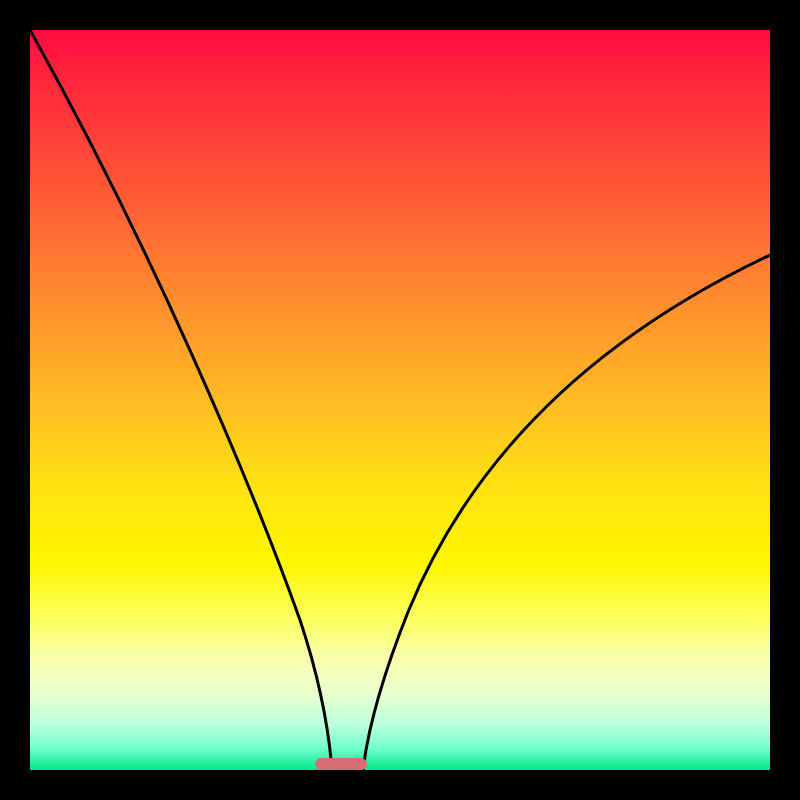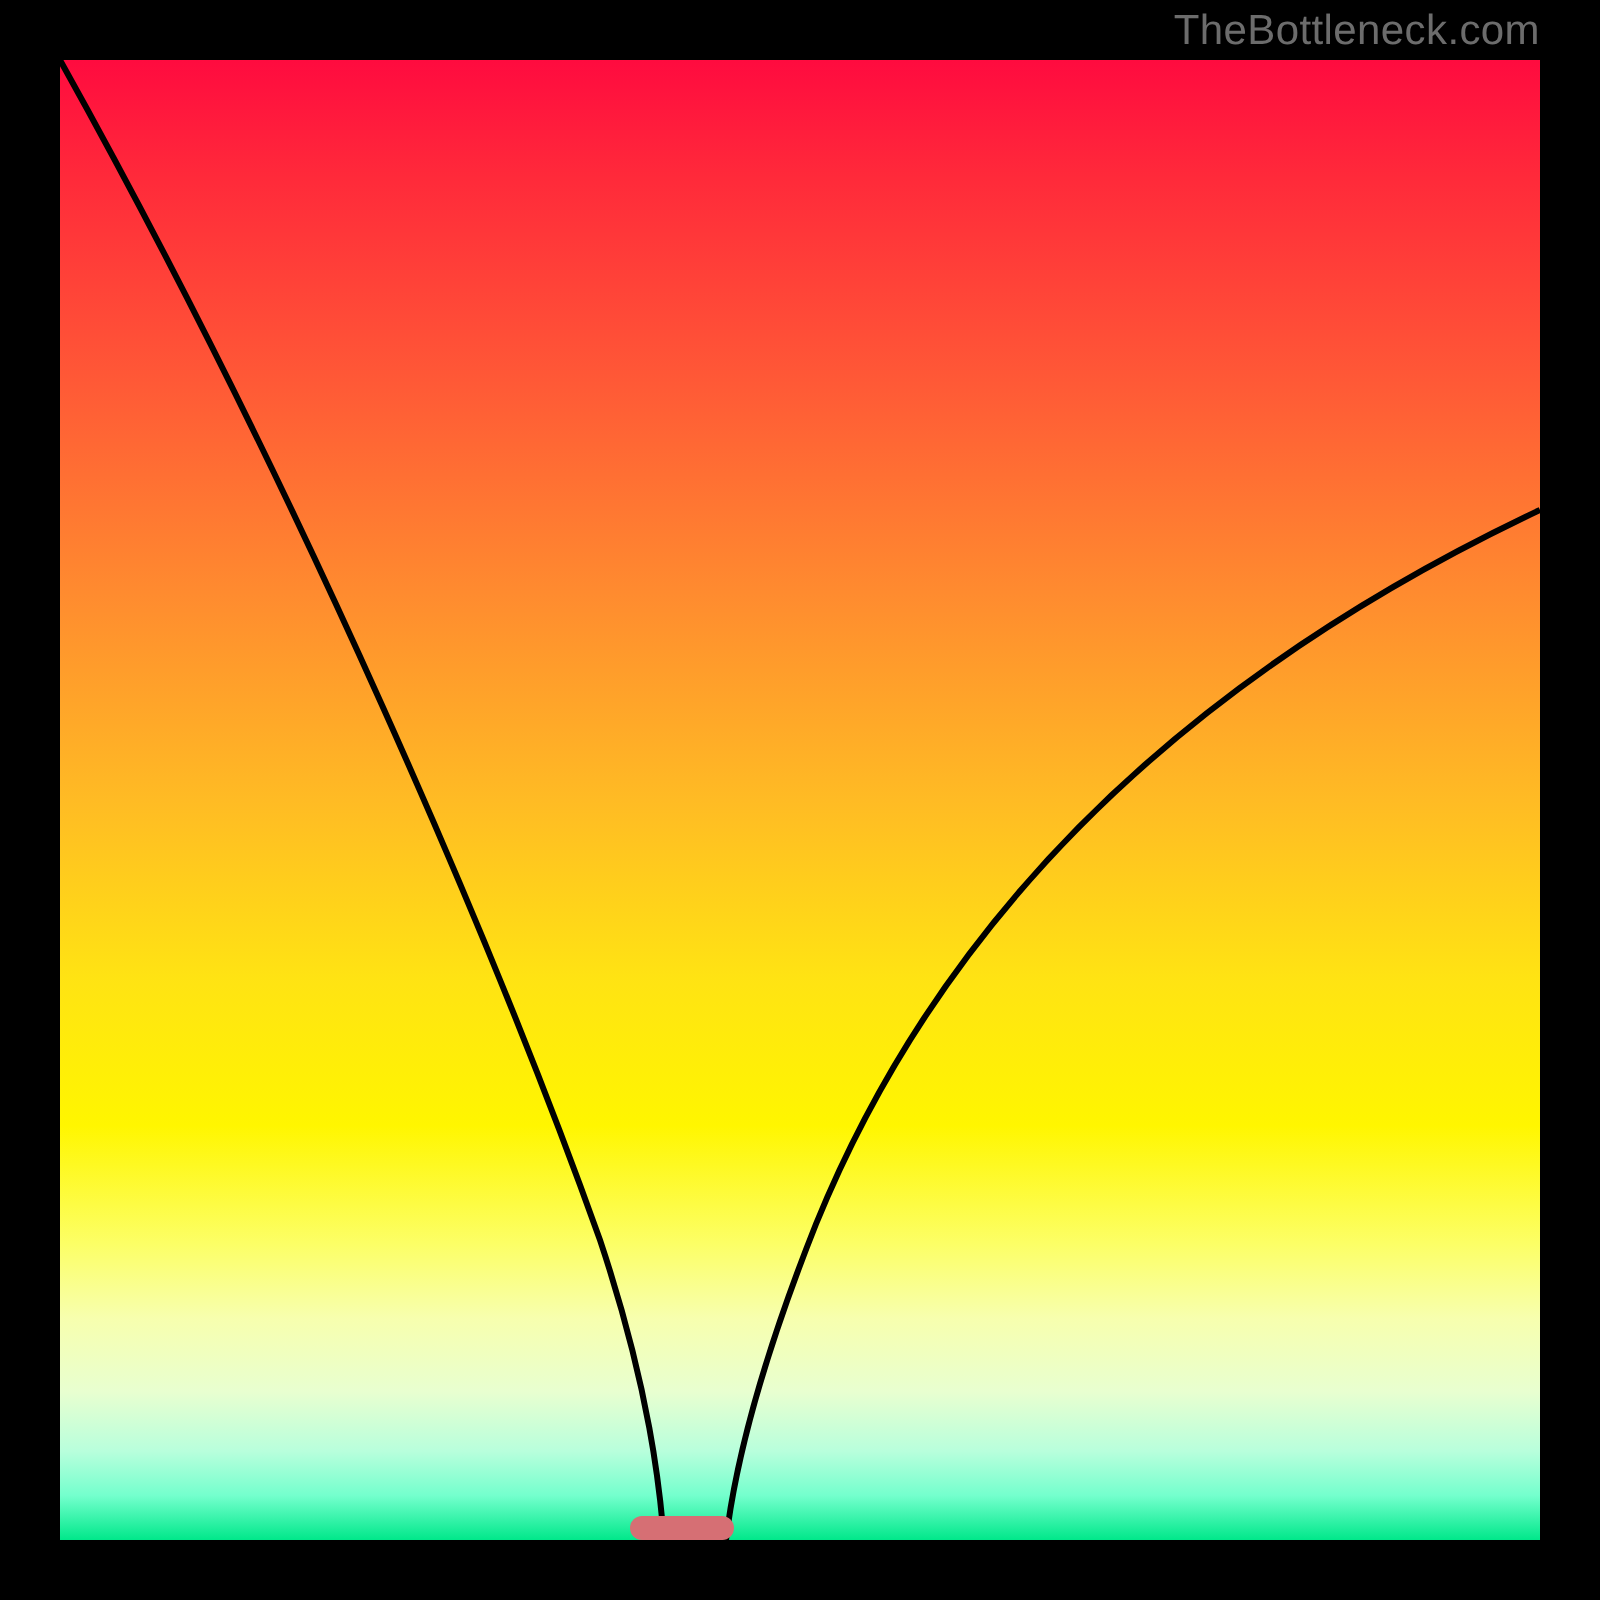--- a/index.html
+++ b/index.html
@@ -64,21 +64,20 @@
     position: absolute;
     background: #d66f74;
     border-radius: 999px;
   }
 </style>
 </head>
 <body>
 
 <div class="frame">
 
-  <div class="watermark">TheBottleneck.com</div>
 
   <div class="plot-area">
     <div class="gradient-bg"></div>
 
     <svg class="curves" viewBox="0 0 740 740" preserveAspectRatio="none">
       <path fill="none" stroke="#000" stroke-width="3" d="M 0 0 C 120 215, 220 450, 270 590 C 295 665, 300 715, 302 740"></path>
       <path fill="none" stroke="#000" stroke-width="3" d="M 333 740 C 336 715, 345 665, 378 582 C 440 430, 560 310, 740 225"></path>
     </svg>
 
     <div class="marker" id="min-marker" style="left: 38.5%; width: 7%; height: 12px; bottom: 0px; background: rgb(214, 111, 116);"></div>

